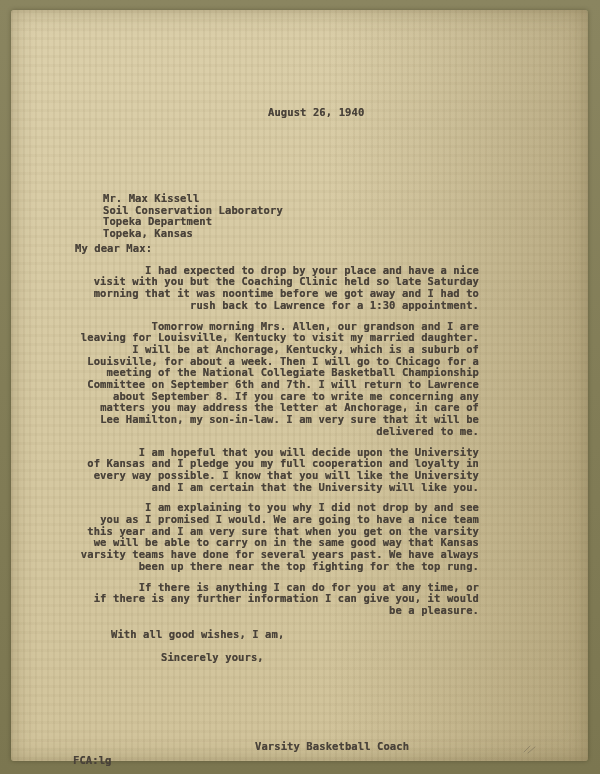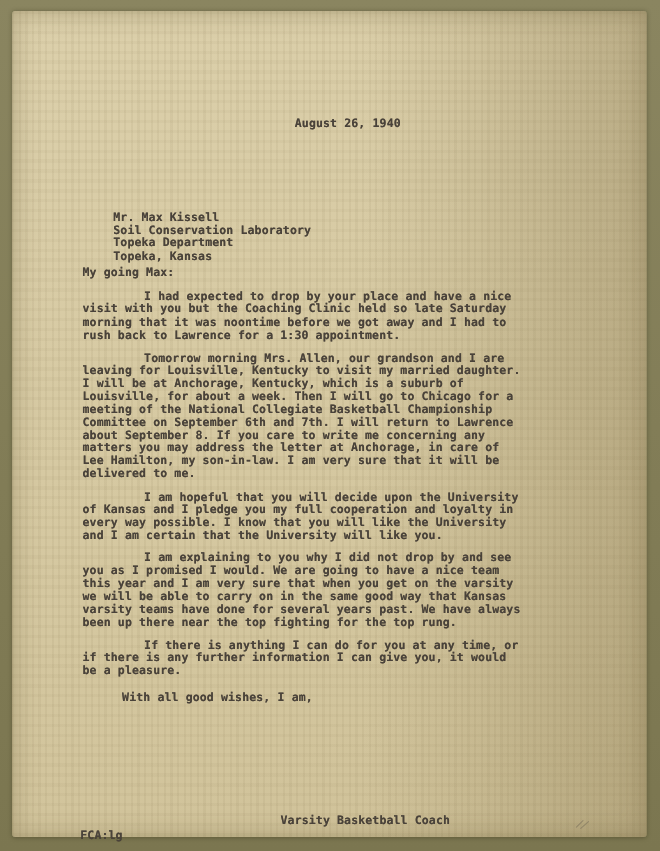--- a/index.html
+++ b/index.html
@@ -33,21 +33,21 @@
     font-size:10.5px;
     line-height:11.7px;
     letter-spacing:0.1px;
     text-shadow:0 0 0.4px rgba(60,52,40,0.6);
     white-space:normal;
   }
   .date      { position:absolute; left:257px; top:97px; }
   .address   { position:absolute; left:77px;  top:183px;margin-left:15px; }
   .body-text { position:absolute; left:64px;  top:233px; width:404px; }
   .salutation { margin-bottom:10px; }
-  .body-text p { text-indent:56px; margin-bottom:9px; }
+  .body-text p { text-indent:56px; margin-bottom:9px;text-align:right; }
   .closing   { margin-top:12px; margin-left:36px; }
   .signoff   { margin-top:12px; margin-left:86px; }
   .signature { position:absolute; left:244px; top:731px; }
   .reference { position:absolute; left:62px;  top:745px; }
   .pencil-mark {
     position:absolute; right:48px; bottom:6px;
     opacity:0.45;
   }
 </style>
 </head>
@@ -59,27 +59,28 @@
     <div class="typed date">August 26, 1940</div>
 
     <div class="typed address">
       <div>Mr. Max Kissell</div>
       <div>Soil Conservation Laboratory</div>
       <div>Topeka Department</div>
       <div>Topeka, Kansas</div>
     </div>
 
     <div class="typed body-text">
-      <div class="salutation">My going Max:</div>
+      <div class="salutation">My dear Max:</div>
       <p>I had expected to drop by your place and have a nice visit with you but the Coaching Clinic held so late Saturday morning that  it was noontime before we got away and I had to rush back to Lawrence for a 1:30 appointment.</p>
       <p>Tomorrow morning Mrs. Allen, our grandson and I are leaving for Louisville, Kentucky to visit my married daughter.  I will be at Anchorage, Kentucky, which is a suburb of Louisville, for about a week.  Then I will go to Chicago for a meeting of the National Collegiate Basketball Championship Committee on September 6th and 7th.  I will return to Lawrence about September 8.  If you care to write me concerning any matters you may address the letter at Anchorage, in care of Lee Hamilton, my son-in-law. I am very sure that it will be delivered to me.</p>
       <p>I am hopeful that you will decide upon the University of Kansas and I pledge you my full cooperation and loyalty in every way possible.  I know that you will like the University and I am certain that the University will like you.</p>
       <p>I am explaining  to you why I did not drop by and see you as I promised I would.  We are going to have a nice team this year and I am very sure that when you get on the varsity we will be able to carry on in the same good way that Kansas varsity teams have done for several years past.  We have always been up there near the top fighting for the top rung.</p>
       <p>If there is anything I can do for you at any time, or if there is any further information I can give you, it would be a pleasure.</p>
       <div class="closing">With all good wishes, I am,</div>
+      <div class="signoff">Sincerely yours,</div>
     </div>
 
     <div class="typed signature">
       <div>Varsity Basketball Coach</div>
     </div>
 
     <div class="typed reference">FCA:lg</div>
 
     <svg class="pencil-mark" width="18" height="12" viewBox="0 0 18 12">
       <path d="M2 9 L8 3 M6 10 L13 4" stroke="#6b6352" stroke-width="1" fill="none" stroke-linecap="round"></path>

